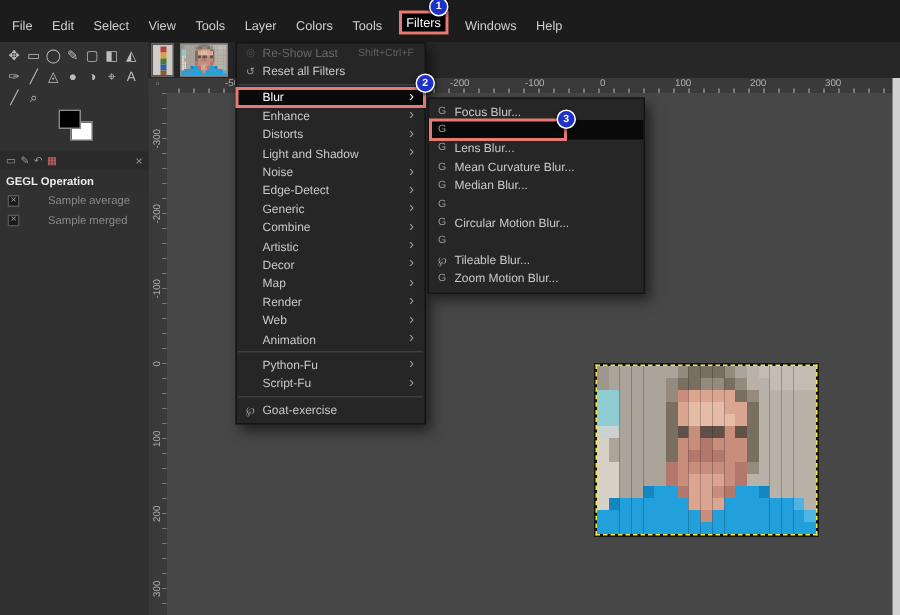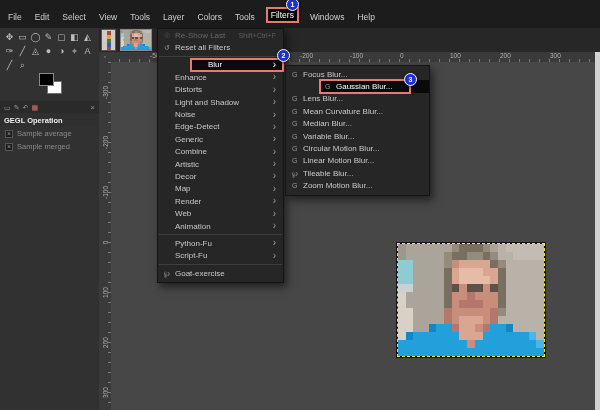--- a/index.html
+++ b/index.html
@@ -20,21 +20,21 @@
   .tools { display:flex; flex-wrap:wrap; width:95px; padding:2px 0 0 3px; }
   .tool { width:13px; height:14px; color:#bdbdbd; font-size:9px; display:flex; align-items:center; justify-content:center; }
   .swatches { position:relative; height:26px; margin:1px 0 0 38px; width:32px; }
   .sw-bg { position:absolute; left:9px; top:8px; width:15px; height:13px; background:#fff; border:1px solid #6e6e6e; }
   .sw-fg { position:absolute; left:1px; top:0; width:15px; height:13px; background:#000; border:1px solid #8a8a8a; z-index:2; }
   .dtabs { display:flex; align-items:center; height:12px; padding:0 4px; gap:3px; margin-top:2px; background:#2a2a2a; }
   .dtab { font-size:7px; color:#9a9a9a; line-height:1; }
   .dtab.active { color:#d96a6a; }
   .dtab-close { margin-left:auto; font-size:8px; color:#9a9a9a; }
   .ghead { font-size:7.5px; font-weight:bold; color:#ededed; padding:3px 4px 2px 4px; background:#2f2f2f; }
-  .crow { display:flex; align-items:center; gap:4px; padding:2px 5px; color:#8a8a8a; font-size:7.5px; }
+  .crow { display:flex; align-items:center; gap:19px; padding:2px 5px; color:#8a8a8a; font-size:7.5px; }
   .cbox { width:8px; height:8px; background:#1b1b1b; border:1px solid #565656; color:#9a9a9a; font-size:7px; line-height:6px; text-align:center; flex:0 0 auto; }
   .rrow { margin:2px 4px; height:12px; background:#4a4a4a; border:1px solid #282828; display:flex; align-items:center; padding:0 3px; font-size:7.5px; color:#dcdcdc; }
   .rrow .rl { flex:1; }
   .rrow .spin { font-size:7px; color:#bdbdbd; margin-left:2px; }
 
   
   .tabstrip { position:absolute; left:99px; top:28px; width:501px; height:24px; background:#272727; z-index:4; }
   .thumb { position:absolute; top:1px; border:1px solid #555; background:#cfccc6; overflow:hidden; }
   .thumb1 { left:2px; width:15px; height:22px; }
   .thumb2 { left:21px; width:32px; height:22px; border-color:#8a8a8a; background:#9b958c; }
@@ -58,21 +58,21 @@
   
   .menu { position:absolute; background:#262626; border:1px solid #141414; box-shadow:3px 4px 8px rgba(0,0,0,.55); padding:0; z-index:40; }
   .menu-filters { left:157px; top:28px; width:127px; padding-bottom:3px; }
   .menu-blur { left:285px; top:65px; width:145px; padding:2px 0 3px 0; z-index:41; }
   .mi { height:12.4px; display:flex; align-items:center; padding:0 7px 0 6px; font-size:8px; color:#c9c9c9; white-space:nowrap; position:relative; }
   .mi .ic { width:11px; font-size:7px; color:#9a9a9a; flex:0 0 auto; }
   .mi .lb { flex:1; }
   .mi .sc { font-size:7px; color:#8a8a8a; margin-left:6px; }
   .mi.disabled { color:#686868; } .mi.disabled .ic { color:#565656; } .mi.disabled .sc { color:#5e5e5e; }
   .mi .ch { color:#9a9a9a; font-size:10px; line-height:1; margin-left:6px; }
-  .mi.hl { background:#0a0a0a; color:#ffffff;margin-left:33px; } .mi.hl .ch { color:#fff; }
+  .mi.hl { background:#0a0a0a; color:#ffffff; } .mi.hl .ch { color:#fff; }
   .msep { height:1px; background:#3e3e3e; margin:2px 1px; }
   .red-frame { position:absolute; left:-1px; right:-1px; top:-1px; bottom:-1px; border:2px solid #e87a74; pointer-events:none; z-index:50; }
   .red-frame.gfr { left:0; right:auto; width:92px; }
 </style>
 </head>
 <body>
 
 <div class="app">
 
   <div class="menubar">
@@ -811,47 +811,44 @@
     </div>
   </div>
 
   <div class="menu menu-blur">
     <div class="mi">
         <span class="ic">G</span>
         <span class="lb">Focus Blur...</span>
       </div>
     <div class="mi hl">
       <span class="ic">G</span>
-      <span class="lb">Gaussian Blur...</span>
       <span class="red-frame gfr"></span>
       <span class="badge" style="top:-7px; left:85px;">3</span>
     </div>
     <div class="mi">
         <span class="ic">G</span>
         <span class="lb">Lens Blur...</span>
       </div>
     <div class="mi">
         <span class="ic">G</span>
         <span class="lb">Mean Curvature Blur...</span>
       </div>
     <div class="mi">
         <span class="ic">G</span>
         <span class="lb">Median Blur...</span>
       </div>
     <div class="mi">
         <span class="ic">G</span>
-        <span class="lb">Variable Blur...</span>
       </div>
     <div class="mi">
         <span class="ic">G</span>
         <span class="lb">Circular Motion Blur...</span>
       </div>
     <div class="mi">
         <span class="ic">G</span>
-        <span class="lb">Linear Motion Blur...</span>
       </div>
     <div class="mi">
         <span class="ic">℘</span>
         <span class="lb">Tileable Blur...</span>
       </div>
     <div class="mi">
         <span class="ic">G</span>
         <span class="lb">Zoom Motion Blur...</span>
       </div>
   </div>

